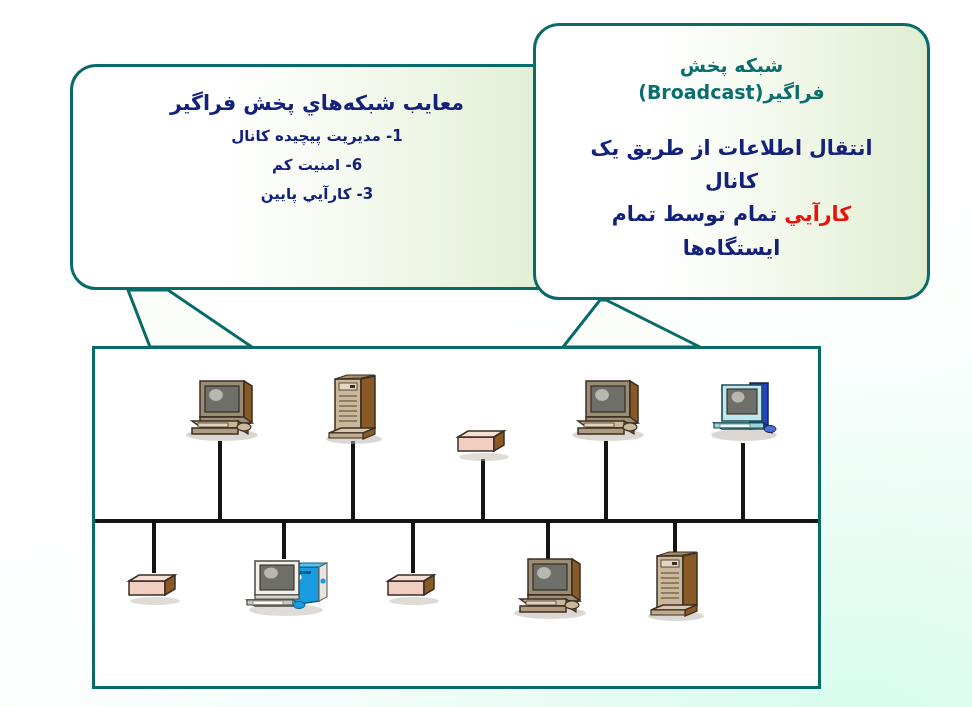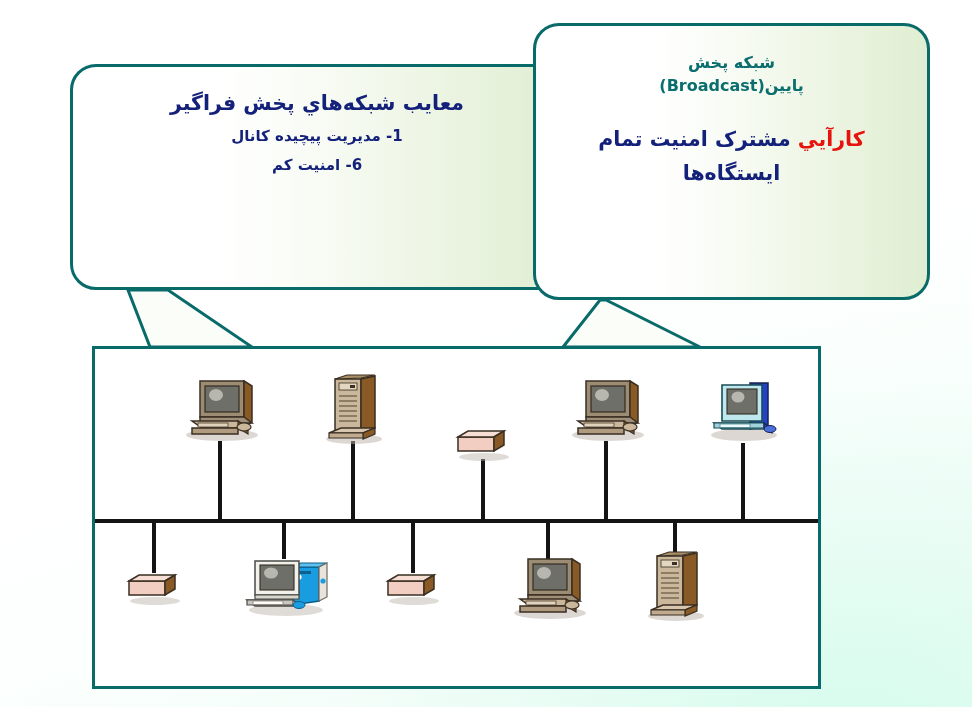--- a/index.html
+++ b/index.html
@@ -46,21 +46,21 @@
     left: 533px;
     top: 23px;
     width: 397px;
     height: 277px;
     padding: 26px 26px 10px 26px;
   }
 
   .co-title {
     font-family: "DejaVu Sans", sans-serif;
     font-weight: bold;
-    font-size: 16px;
+    font-size: 19px;
     line-height: 1.42;
     color: #0a6e6e;
     direction: rtl;
     unicode-bidi: isolate;
   }
 
   .co-line {
     font-family: "DejaVu Sans", sans-serif;
     font-weight: bold;
     font-size: 15px;
@@ -145,27 +145,29 @@
 
     <polygon points="128,290 168,290 252,347 150,347" fill="#fbfdf9" stroke="#096a6a" stroke-width="3" stroke-linejoin="miter"></polygon>
 
     <polygon points="600,300 606,300 700,347 563,347" fill="#fbfdf9" stroke="#096a6a" stroke-width="3" stroke-linejoin="miter"></polygon>
   </svg>
 
   <div class="callout" id="callout-left">
     <div class="co-line co-head">معایب شبکه‌هاي پخش فراگیر</div>
     <div class="co-line">1- مدیریت پیچیده کانال</div>
     <div class="co-line">6- امنیت کم</div>
+    <div class="co-line">3- کارآیي پایین</div>
   </div>
 
   <div class="callout" id="callout-right">
     <div class="co-title">شبکه پخش</div>
-    <div class="co-title">پایین(Broadcast)</div>
+    <div class="co-title">فراگیر(Broadcast)</div>
     <div class="co-body">
-      <div><span class="hl">کارآیي</span><span> مشترک امنیت تمام ایستگاه‌ها</span></div>
+      <div>انتقال اطلاعات از طریق یک کانال</div>
+      <div><span class="hl">کارآیي</span><span> تمام توسط تمام ایستگاه‌ها</span></div>
     </div>
   </div>
 
   <div id="network-box">
 
     <div id="bus-line"></div>
 
     <div class="stub" style="left:123px; top:92px; height:80px;"></div>
     <div class="stub" style="left:256px; top:92px; height:80px;"></div>
     <div class="stub" style="left:386px; top:110px; height:62px;"></div>

